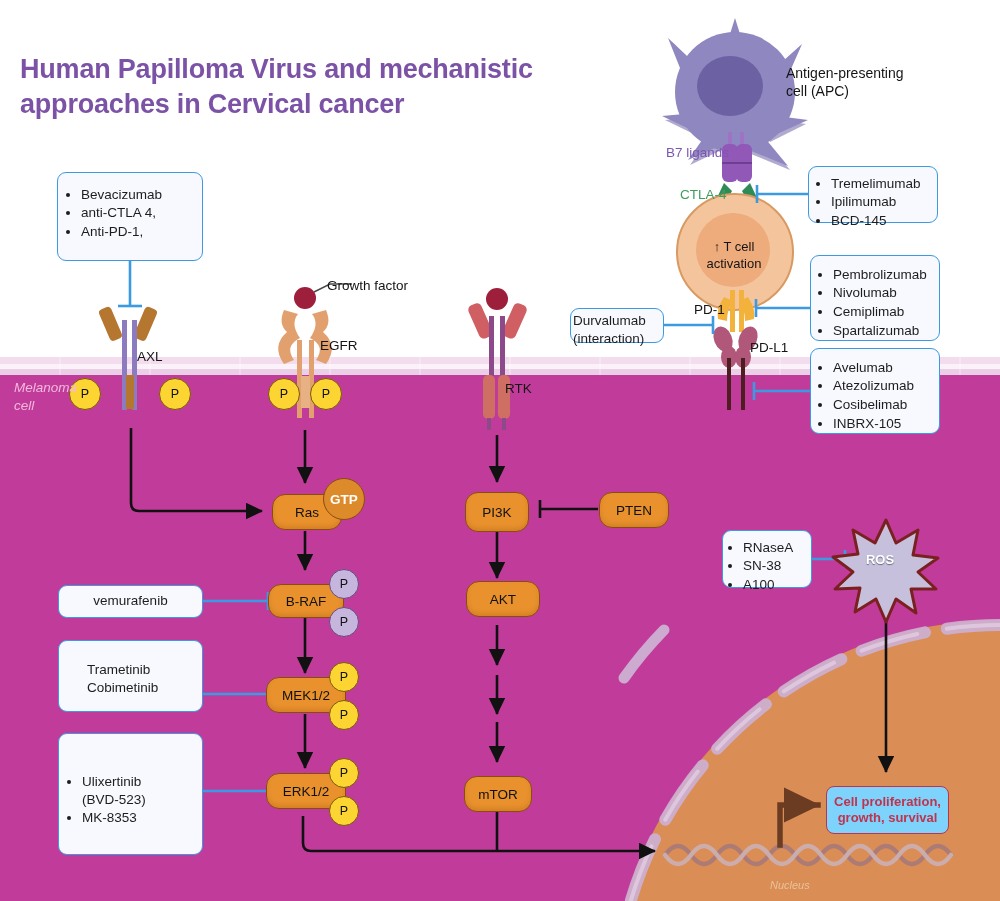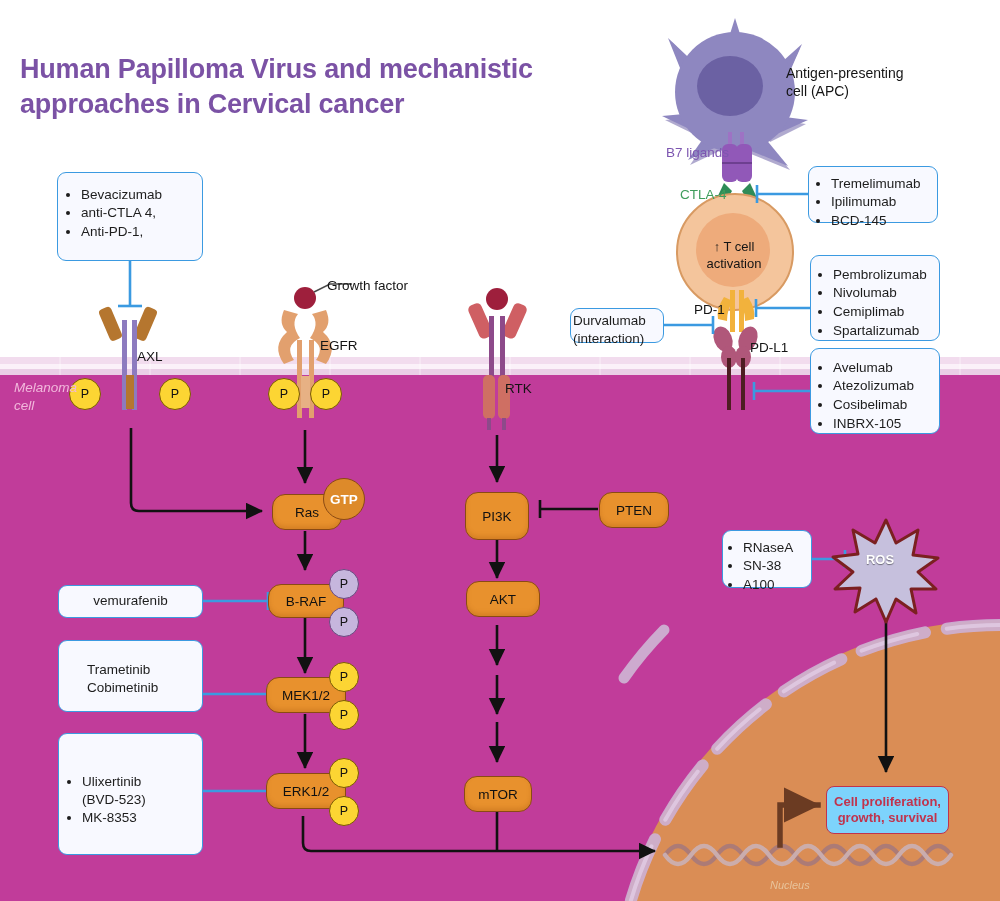--- a/index.html
+++ b/index.html
@@ -319,21 +319,21 @@
   <div class="pcirc purple" style="left:329px; top:607px; width:30px; height:30px;">P</div>
 
   <div class="pill" style="left:266px; top:677px; width:80px; height:36px;">MEK1/2</div>
   <div class="pcirc yellow" style="left:329px; top:662px; width:30px; height:30px;">P</div>
   <div class="pcirc yellow" style="left:329px; top:700px; width:30px; height:30px;">P</div>
 
   <div class="pill" style="left:266px; top:773px; width:80px; height:36px;">ERK1/2</div>
   <div class="pcirc yellow" style="left:329px; top:758px; width:30px; height:30px;">P</div>
   <div class="pcirc yellow" style="left:329px; top:796px; width:30px; height:30px;">P</div>
 
-  <div class="pill" style="left:465px; top:492px; width:64px; height:48px;">PI3K</div>
+  <div class="pill" style="left:465px; top:492px; width:64px; height:40px;">PI3K</div>
   <div class="pill" style="left:599px; top:492px; width:70px; height:36px;">PTEN</div>
   <div class="pill" style="left:466px; top:581px; width:74px; height:36px;">AKT</div>
   <div class="pill" style="left:464px; top:776px; width:68px; height:36px;">mTOR</div>
 
   <div id="rosLabel">ROS</div>
 
   <div id="title">Human Papilloma Virus and mechanistic approaches in Cervical cancer</div>
 
   <div class="lbl" style="left:786px; top:64px; width:160px;">
     <div>Antigen-presenting</div>

